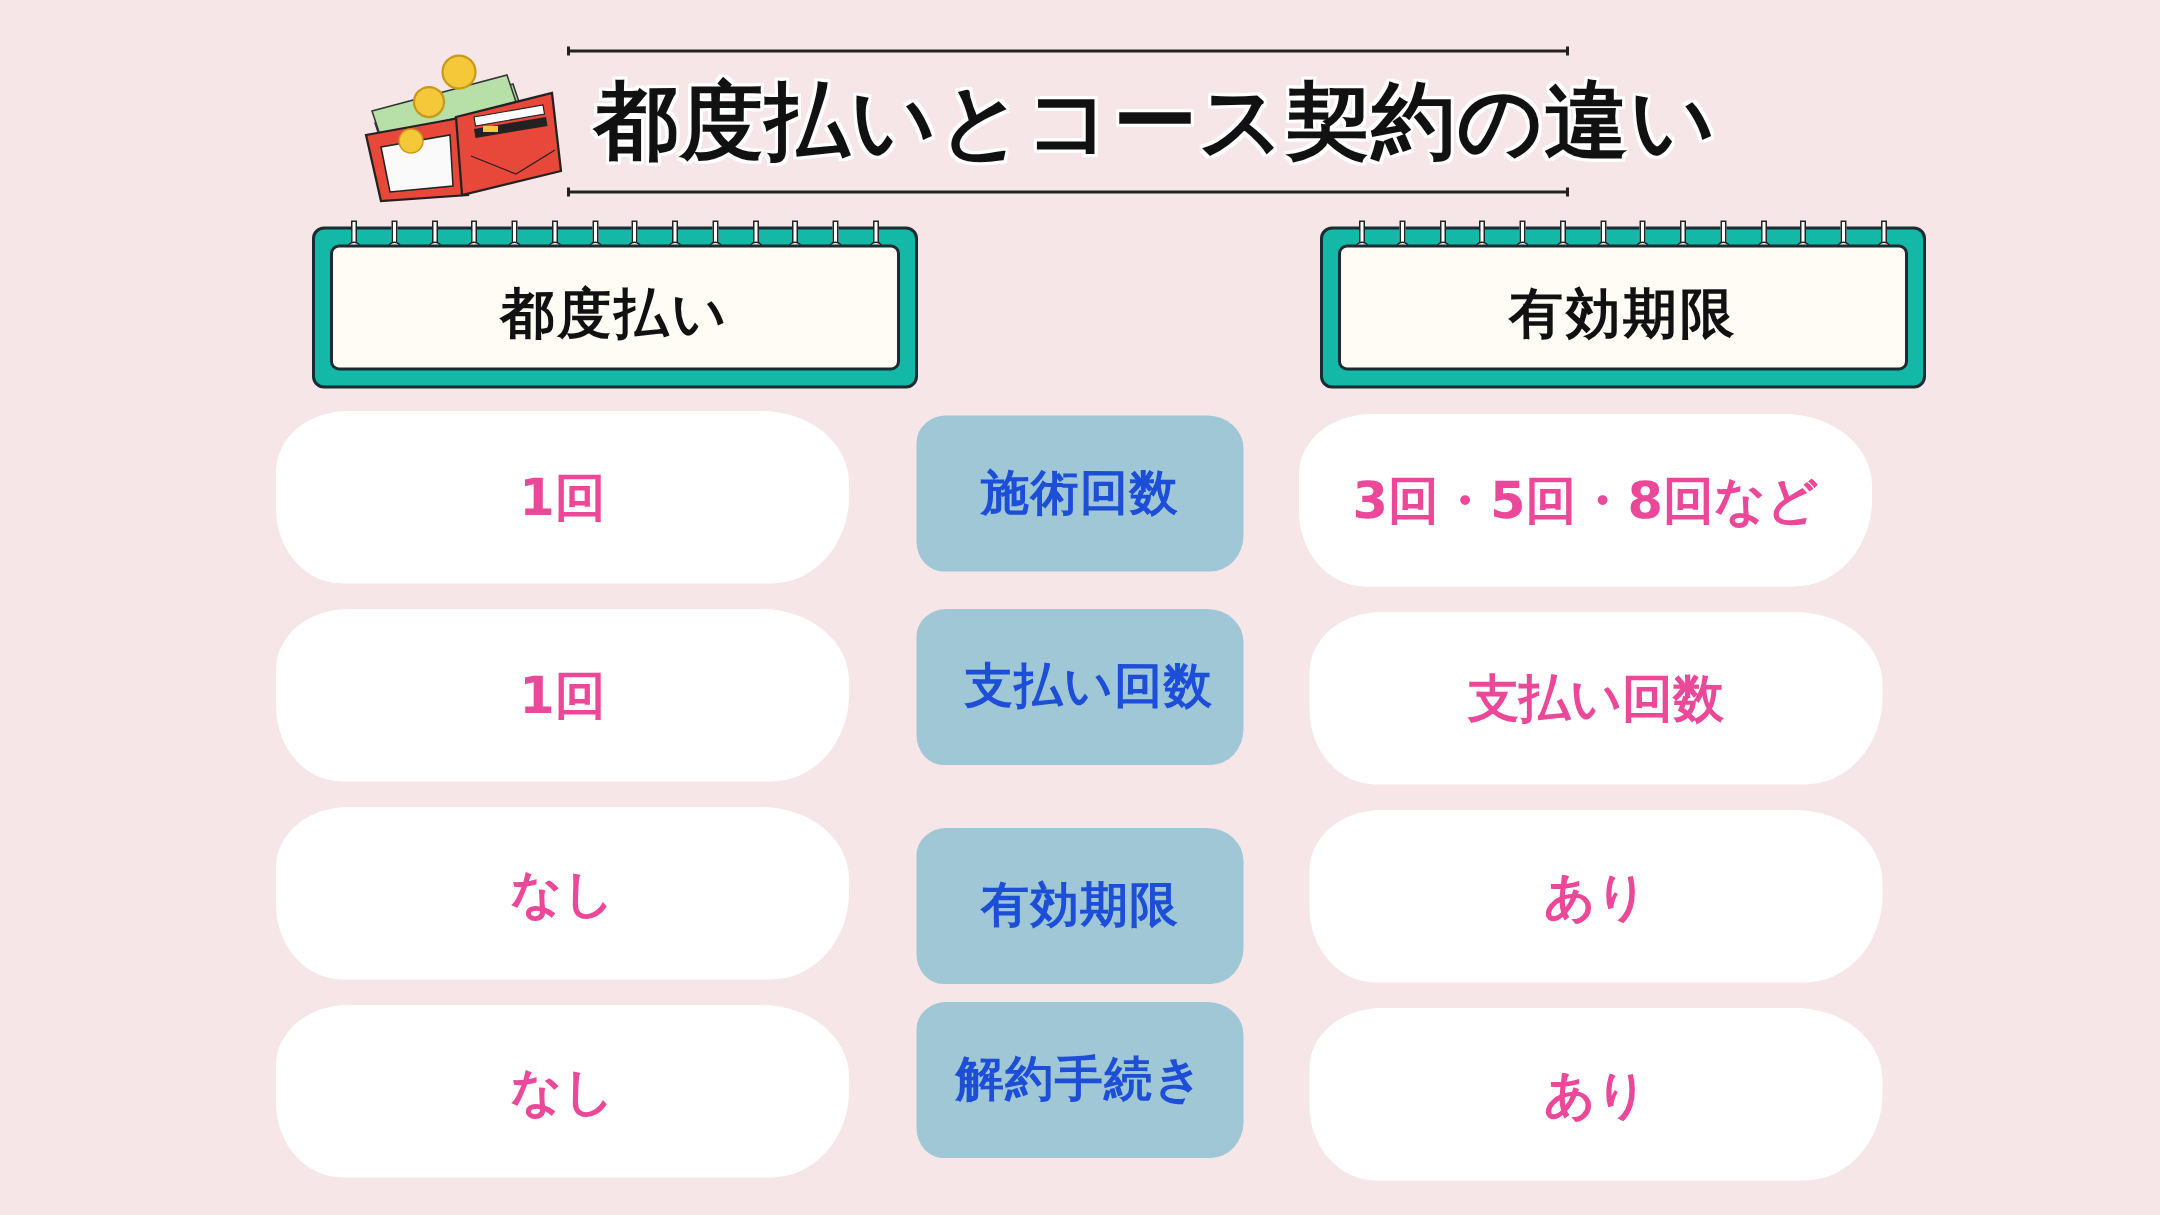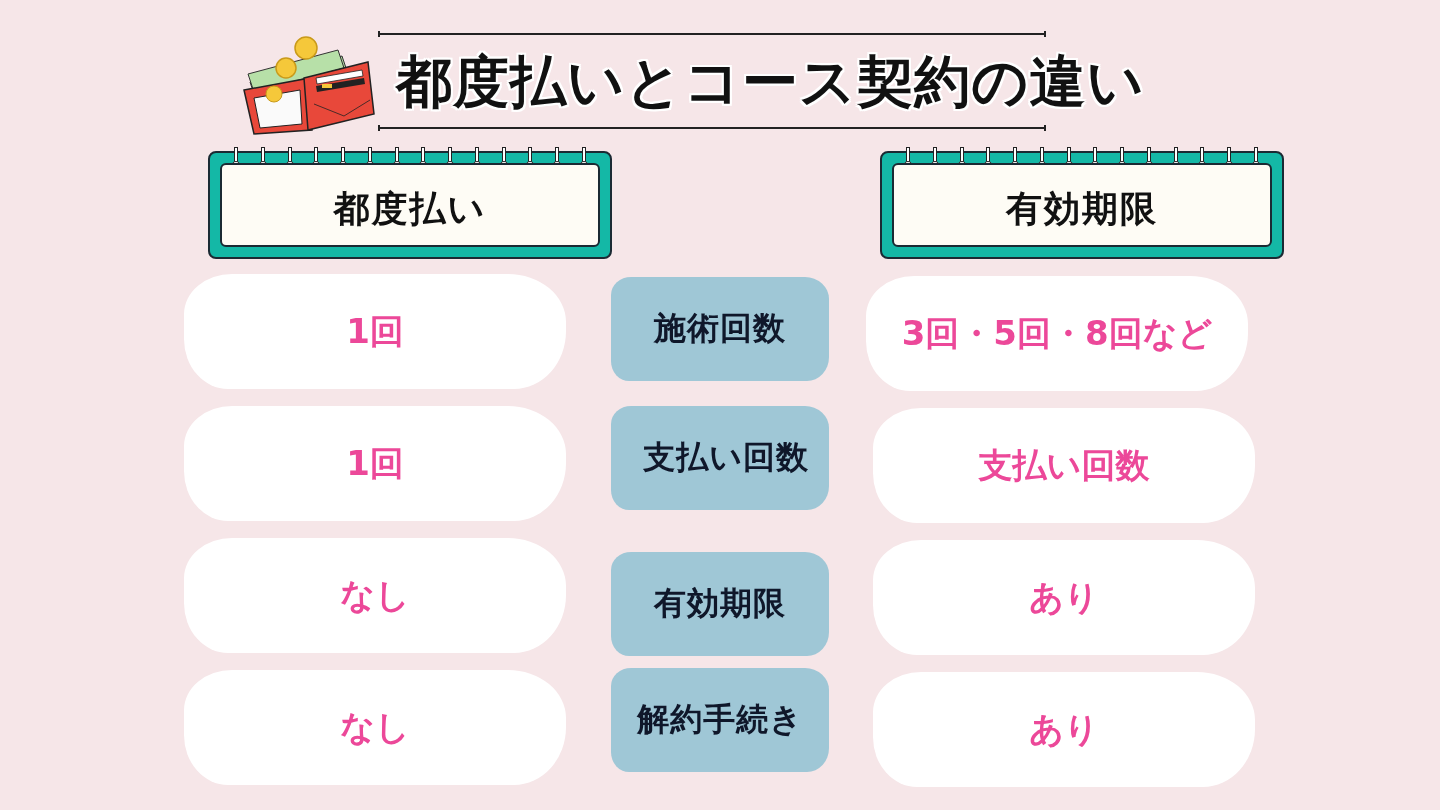--- a/index.html
+++ b/index.html
@@ -52,21 +52,21 @@
     position: absolute; width: 382px; height: 115px; background: #ffffff;
     border-radius: 48px 58px 52px 44px / 40px 48px 58px 50px;
     display: flex; align-items: center; justify-content: center;
   }
   .pill span { font-size: 34px; font-weight: bold; color: #ec4899; }
   .label {
     position: absolute; width: 218px; height: 104px; background: #9fc7d6;
     border-radius: 20px 24px 22px 18px / 18px 22px 24px 20px;
     display: flex; align-items: center; justify-content: center;
   }
-  .label span { font-size: 32px; font-weight: bold; color: #0f172a; letter-spacing: 1px; }
+  .label span { font-size: 32px; font-weight: bold; color: #1d4ed8; letter-spacing: 1px; }
 </style>
 </head>
 <body>
 
 <div class="title-line" style="top:33px;"></div>
 <div class="title-line" style="top:127px;"></div>
 
 <div class="wallet">
   <svg width="140" height="102" viewBox="0 0 140 102">
 

